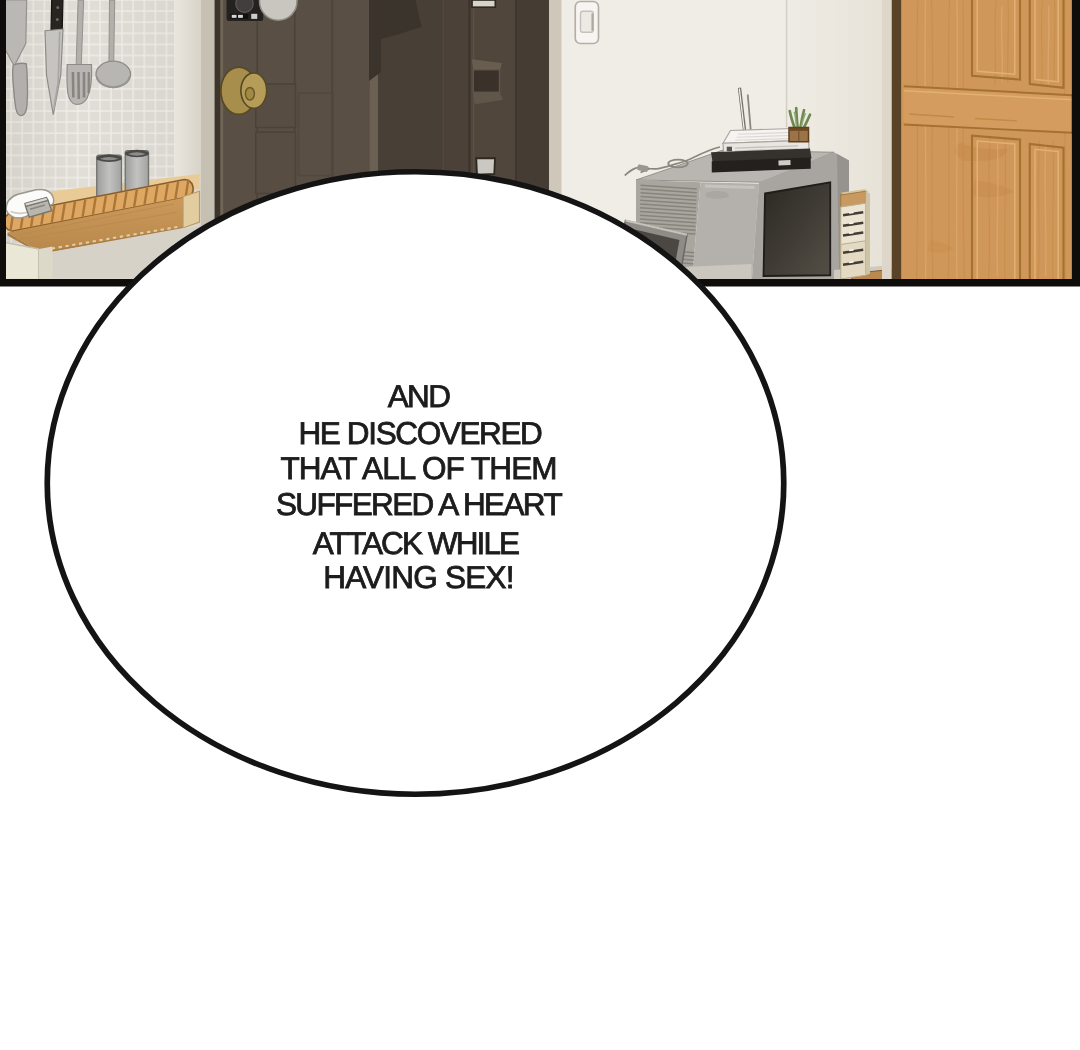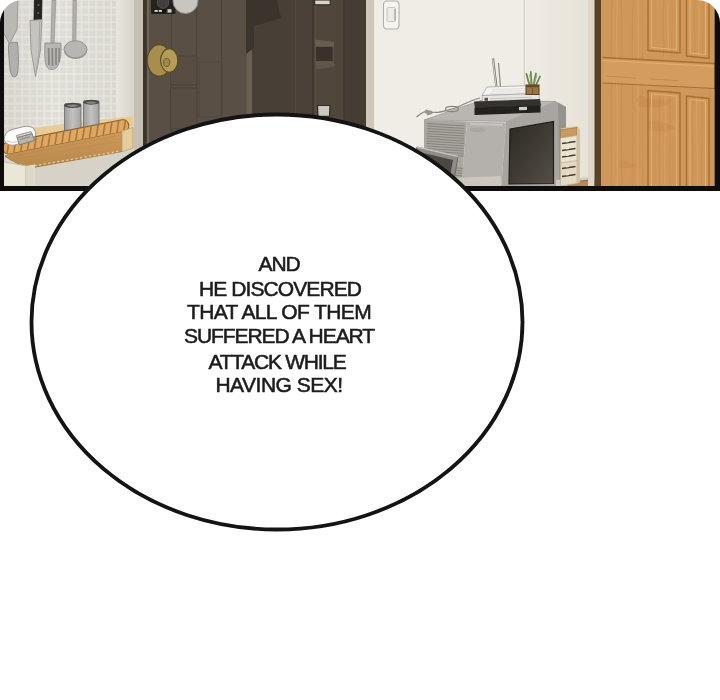--- a/index.html
+++ b/index.html
@@ -1,17 +1,17 @@
 <!DOCTYPE html>
 <html><head>
 <meta charset="utf-8">
 <style>
   html,body{margin:0;padding:0;background:#ffffff;}
   #page{position:relative;width:720px;height:700px;background:#ffffff;overflow:hidden;
-        font-family:"Liberation Sans",sans-serif;border-radius:23px;}
+        font-family:"Liberation Sans",sans-serif;}
   svg{display:block;}
 </style>
 </head>
 <body>
 <div id="page">
 <svg width="720" height="700" viewBox="0 0 720 700">
 <defs>
   <pattern id="tiles" width="7.4" height="7.4" patternUnits="userSpaceOnUse">
     <rect width="7.4" height="7.4" fill="#f1efea"></rect>
     <rect x="0.5" y="0.5" width="6.4" height="6.4" fill="#e1ded8"></rect>

